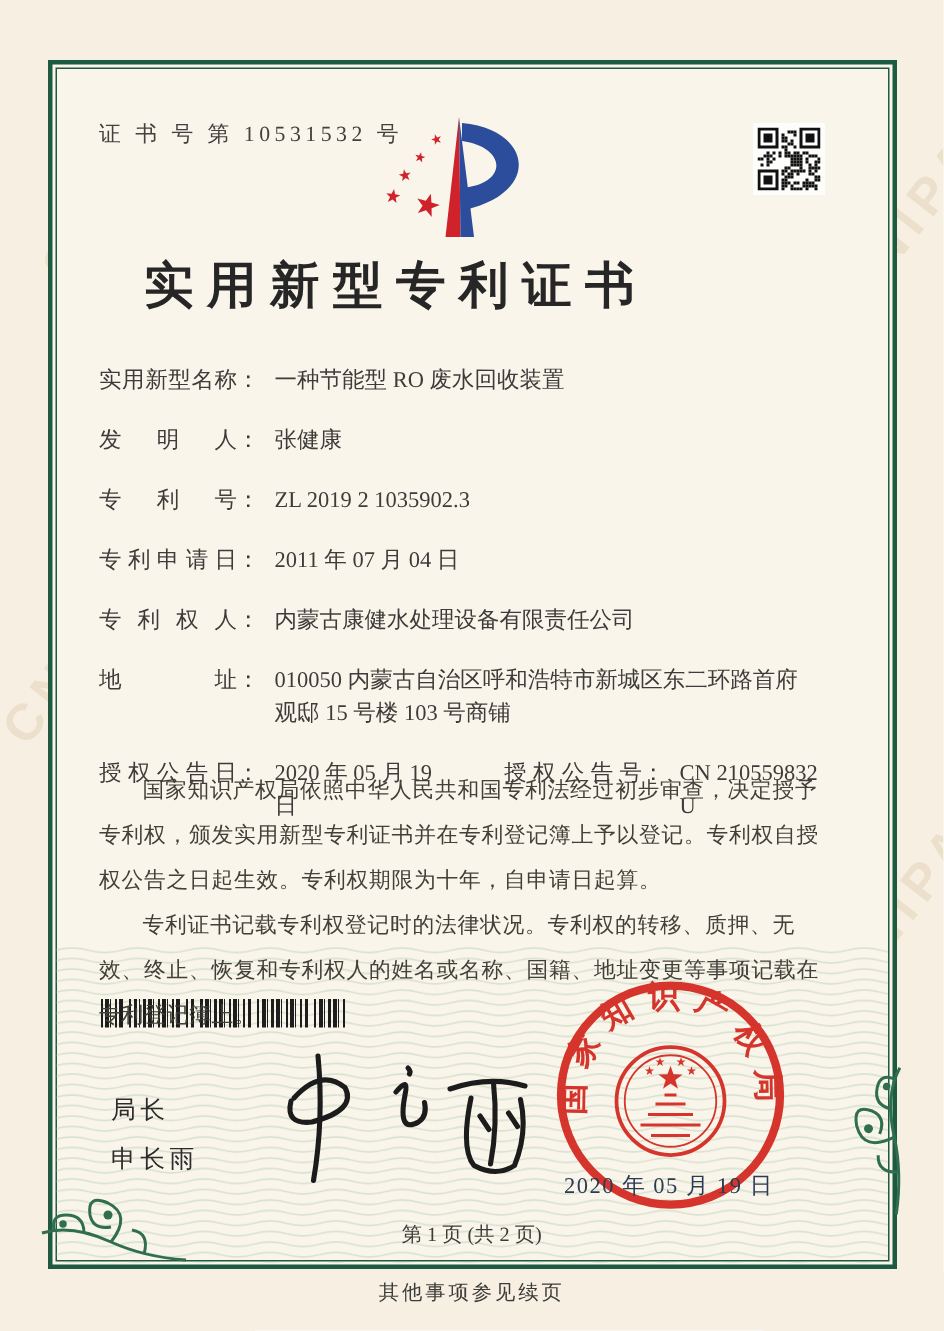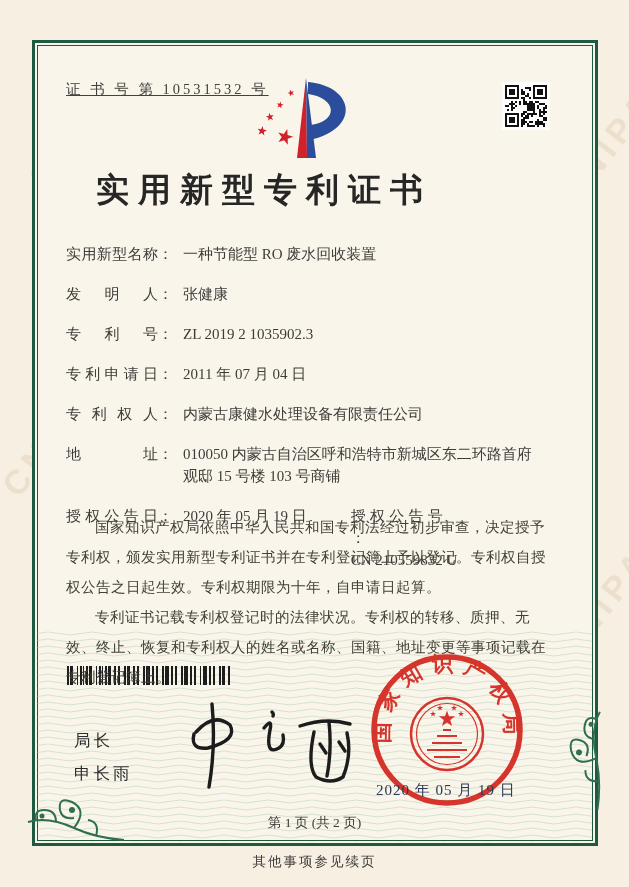--- a/index.html
+++ b/index.html
@@ -6,21 +6,21 @@
   .page{position:relative;width:629px;height:887px;overflow:hidden;
         background:#f6efe2;font-family:"Liberation Serif","DejaVu Serif",serif;color:#3a3a3a;}
   .watermark{position:absolute;font-family:"Liberation Sans","DejaVu Sans",sans-serif;
         font-weight:bold;font-size:34px;letter-spacing:6px;color:#c9a479;opacity:.20;
         transform:rotate(-52deg);pointer-events:none;white-space:nowrap;}
   .cert-border{position:absolute;left:32px;top:40px;width:566px;height:806px;box-sizing:border-box;
         border:3px solid #1e5a41;background:#faf5ea;}
   .cert-border::after{content:"";position:absolute;left:2px;top:2px;right:2px;bottom:2px;
         border:1px solid #1e5a41;pointer-events:none;}
   .waves{position:absolute;left:37px;top:630px;z-index:1;}
-  .cert-number{position:absolute;left:66px;top:80px;font-size:14.5px;letter-spacing:3px;color:#42413f;z-index:3;text-decoration:underline;}
+  .cert-number{position:absolute;left:66px;top:80px;font-size:14.5px;letter-spacing:3px;color:#42413f;z-index:3;}
   .logo{position:absolute;left:244px;top:74px;z-index:3;}
   .qr-wrap{position:absolute;left:502px;top:82px;width:48px;height:48px;background:#fdfdfb;
         display:flex;align-items:center;justify-content:center;z-index:3;}
   .title{position:absolute;left:0;top:168px;width:528px;text-align:center;font-size:33px;
         font-weight:600;letter-spacing:9px;color:#262626;z-index:3;}
   .fields{position:absolute;left:66px;top:243px;width:480px;font-size:15px;z-index:3;}
   .frow{display:flex;align-items:flex-start;line-height:22px;margin-bottom:18px;}
   .flabel{display:inline-block;width:92px;text-align:justify;text-align-last:justify;
         color:#3d3c3a;white-space:pre-wrap;flex:none;}
   .fcolon{flex:none;margin-right:10px;}
@@ -251,21 +251,21 @@
       <span class="flabel">地址</span>
         <span class="fcolon">：</span>
       <span class="fvalue" style="width:362px;">010050 内蒙古自治区呼和浩特市新城区东二环路首府观邸 15 号楼 103 号商铺</span>
     </div>
     <div class="frow">
       <span class="grant-pair">
         <span class="flabel">授权公告日</span>
           <span class="fcolon">：</span>
         <span class="fvalue">2020 年 05 月 19 日</span>
       </span>
-      <span class="grant-pair" style="margin-left:44px;flex-direction:column;">
+      <span class="grant-pair" style="margin-left:44px;">
         <span class="flabel">授权公告号</span>
           <span class="fcolon">：</span>
         <span class="fvalue">CN 210559832 U</span>
       </span>
     </div>
   </div>
 
   <div class="paragraphs">
     <p>国家知识产权局依照中华人民共和国专利法经过初步审查，决定授予专利权，颁发实用新型专利证书并在专利登记簿上予以登记。专利权自授权公告之日起生效。专利权期限为十年，自申请日起算。</p>
     <p>专利证书记载专利权登记时的法律状况。专利权的转移、质押、无效、终止、恢复和专利权人的姓名或名称、国籍、地址变更等事项记载在专利登记簿上。</p>

